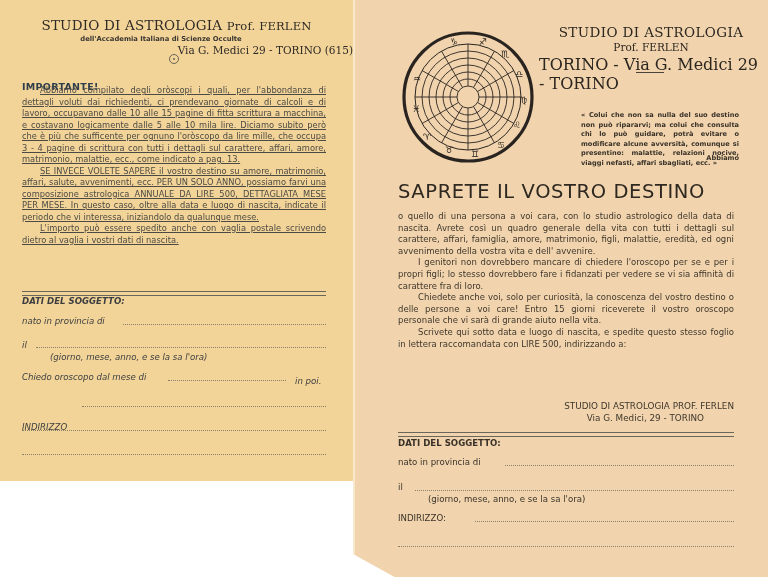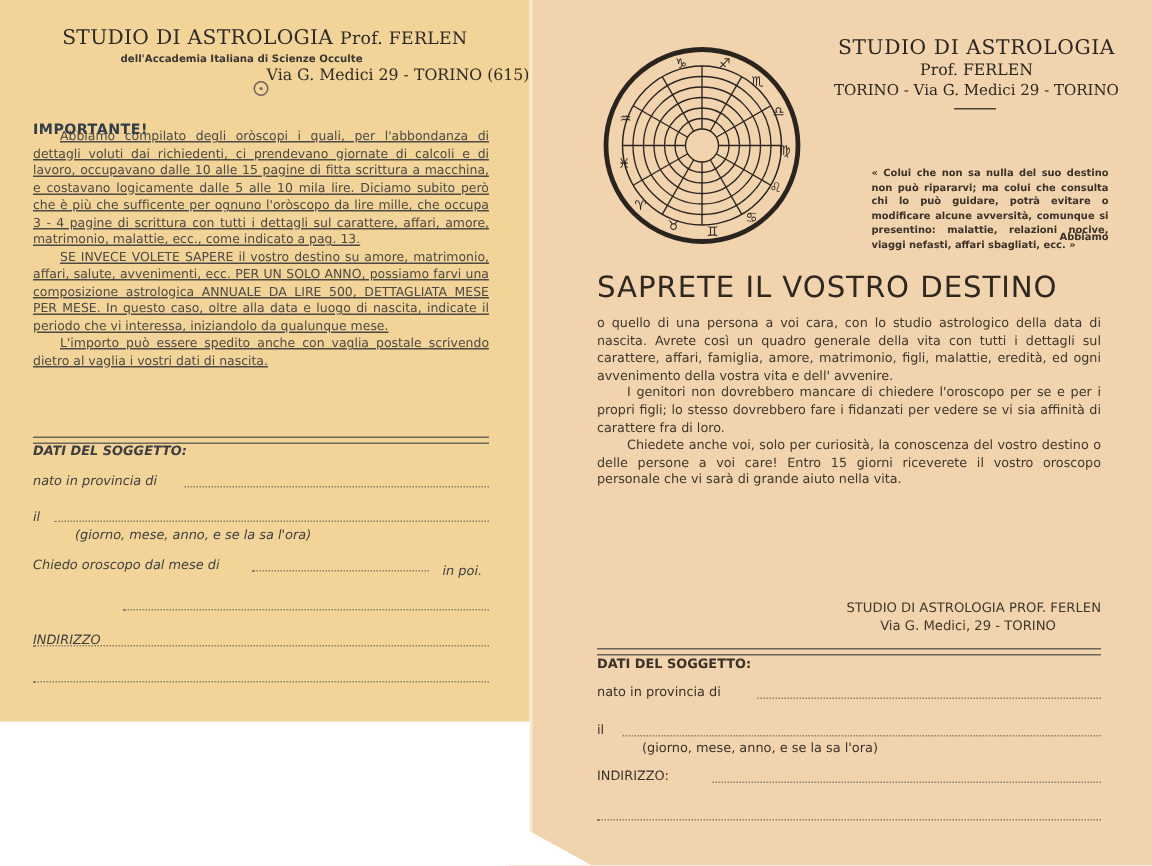--- a/index.html
+++ b/index.html
@@ -21,21 +21,21 @@
   .form-label { position:absolute; font-size:8.6px; font-style:italic; color:#3c3e40; white-space:nowrap; }
   .form-label.b { font-weight:bold; }
   .dots { position:absolute; border-bottom:1px dotted #8a7f6a; height:0; }
 
   
   .page-right { position:absolute; left:353px; top:0; width:415px; height:577px; background:#f1d4ad; color:#3a3329; clip-path:polygon(0 0,100% 0,100% 100%,10% 100%,5% 98%,0 96%); }
   .page-right .edge { position:absolute; left:0; top:0; width:2px; height:100%; background:#f8e8cc; }
   .wheel { position:absolute; left:48px; top:30px; width:134px; height:134px; }
   .page-right .title { position:absolute; left:198px; top:24px; width:200px; text-align:center; font-family:"DejaVu Serif", serif; font-size:13.5px; color:#2c2620; letter-spacing:0.4px; }
   .page-right .sub1 { position:absolute; left:198px; top:41px; width:200px; text-align:center; font-family:"DejaVu Serif", serif; font-size:10.5px; color:#2c2620; }
-  .page-right .sub2 { position:absolute; left:186px; top:55px; width:224px; text-align:center; font-family:"DejaVu Serif", serif; font-size:10px; color:#2c2620; }
+  .page-right .sub2 { position:absolute; left:186px; top:55px; width:224px; font-family:"DejaVu Serif", serif; font-size:16px; color:#2c2620; }
   .page-right .short-rule { position:absolute; left:283px; top:72px; width:28px; border-top:1px solid #4a4238; }
   .quote { position:absolute; left:228px; top:111px; width:158px; font-size:6.6px; font-weight:bold; line-height:9.6px; text-align:justify; color:#3a3229; }
   .quote-author { position:absolute; left:340px; top:154px; width:46px; text-align:right; font-size:6.6px; font-weight:bold; color:#3a3229; }
   .headline { position:absolute; left:45px; top:180px; font-size:19.5px; letter-spacing:0.6px; color:#2e2821; white-space:nowrap; }
   .page-right .body { position:absolute; left:45px; top:211px; width:336px; font-size:8.5px; line-height:11.6px; text-align:justify; color:#3f372c; }
   .page-right .body p { margin:0; }
   .page-right .body p.ind { text-indent:20px; }
   .addr1 { position:absolute; left:185px; top:401px; width:196px; text-align:right; font-size:8.8px; color:#3f372c; }
   .addr2 { position:absolute; left:185px; top:413px; width:166px; text-align:right; font-size:8.8px; color:#3f372c; }
   .page-right .rule { left:45px; top:432px; width:336px; }
@@ -124,20 +124,21 @@
 
   <div class="quote">« Colui che non sa nulla del suo destino non può ripararvi; ma colui che consulta chi lo può guidare, potrà evitare o modificare alcune avversità, comunque si presentino: malattie, relazioni nocive, viaggi nefasti, affari sbagliati, ecc. »</div>
   <div class="quote-author">Abbiamo</div>
 
   <div class="headline">SAPRETE IL VOSTRO DESTINO</div>
 
   <div class="body">
     <p>o quello di una persona a voi cara, con lo studio astrologico della data di nascita. Avrete così un quadro generale della vita con tutti i dettagli sul carattere, affari, famiglia, amore, matrimonio, figli, malattie, eredità, ed ogni avvenimento della vostra vita e dell' avvenire.</p>
     <p class="ind">I genitori non dovrebbero mancare di chiedere l'oroscopo per se e per i propri figli; lo stesso dovrebbero fare i fidanzati per vedere se vi sia affinità di carattere fra di loro.</p>
     <p class="ind">Chiedete anche voi, solo per curiosità, la conoscenza del vostro destino o delle persone a voi care! Entro 15 giorni riceverete il vostro oroscopo personale che vi sarà di grande aiuto nella vita.</p>
+    <p class="ind">Scrivete qui sotto data e luogo di nascita, e spedite questo stesso foglio in lettera raccomandata con LIRE 500, indirizzando a:</p>
   </div>
 
   <div class="addr1">STUDIO DI ASTROLOGIA PROF. FERLEN</div>
   <div class="addr2">Via G. Medici, 29 - TORINO</div>
 
   <div class="rule"></div>
 
   <div class="form-label b" style="left:45px;top:438px;">DATI DEL SOGGETTO:</div>
   <div class="form-label" style="left:45px;top:457px;">nato in provincia di</div>
   <div class="dots" style="left:152px;top:465px;width:229px;"></div>

